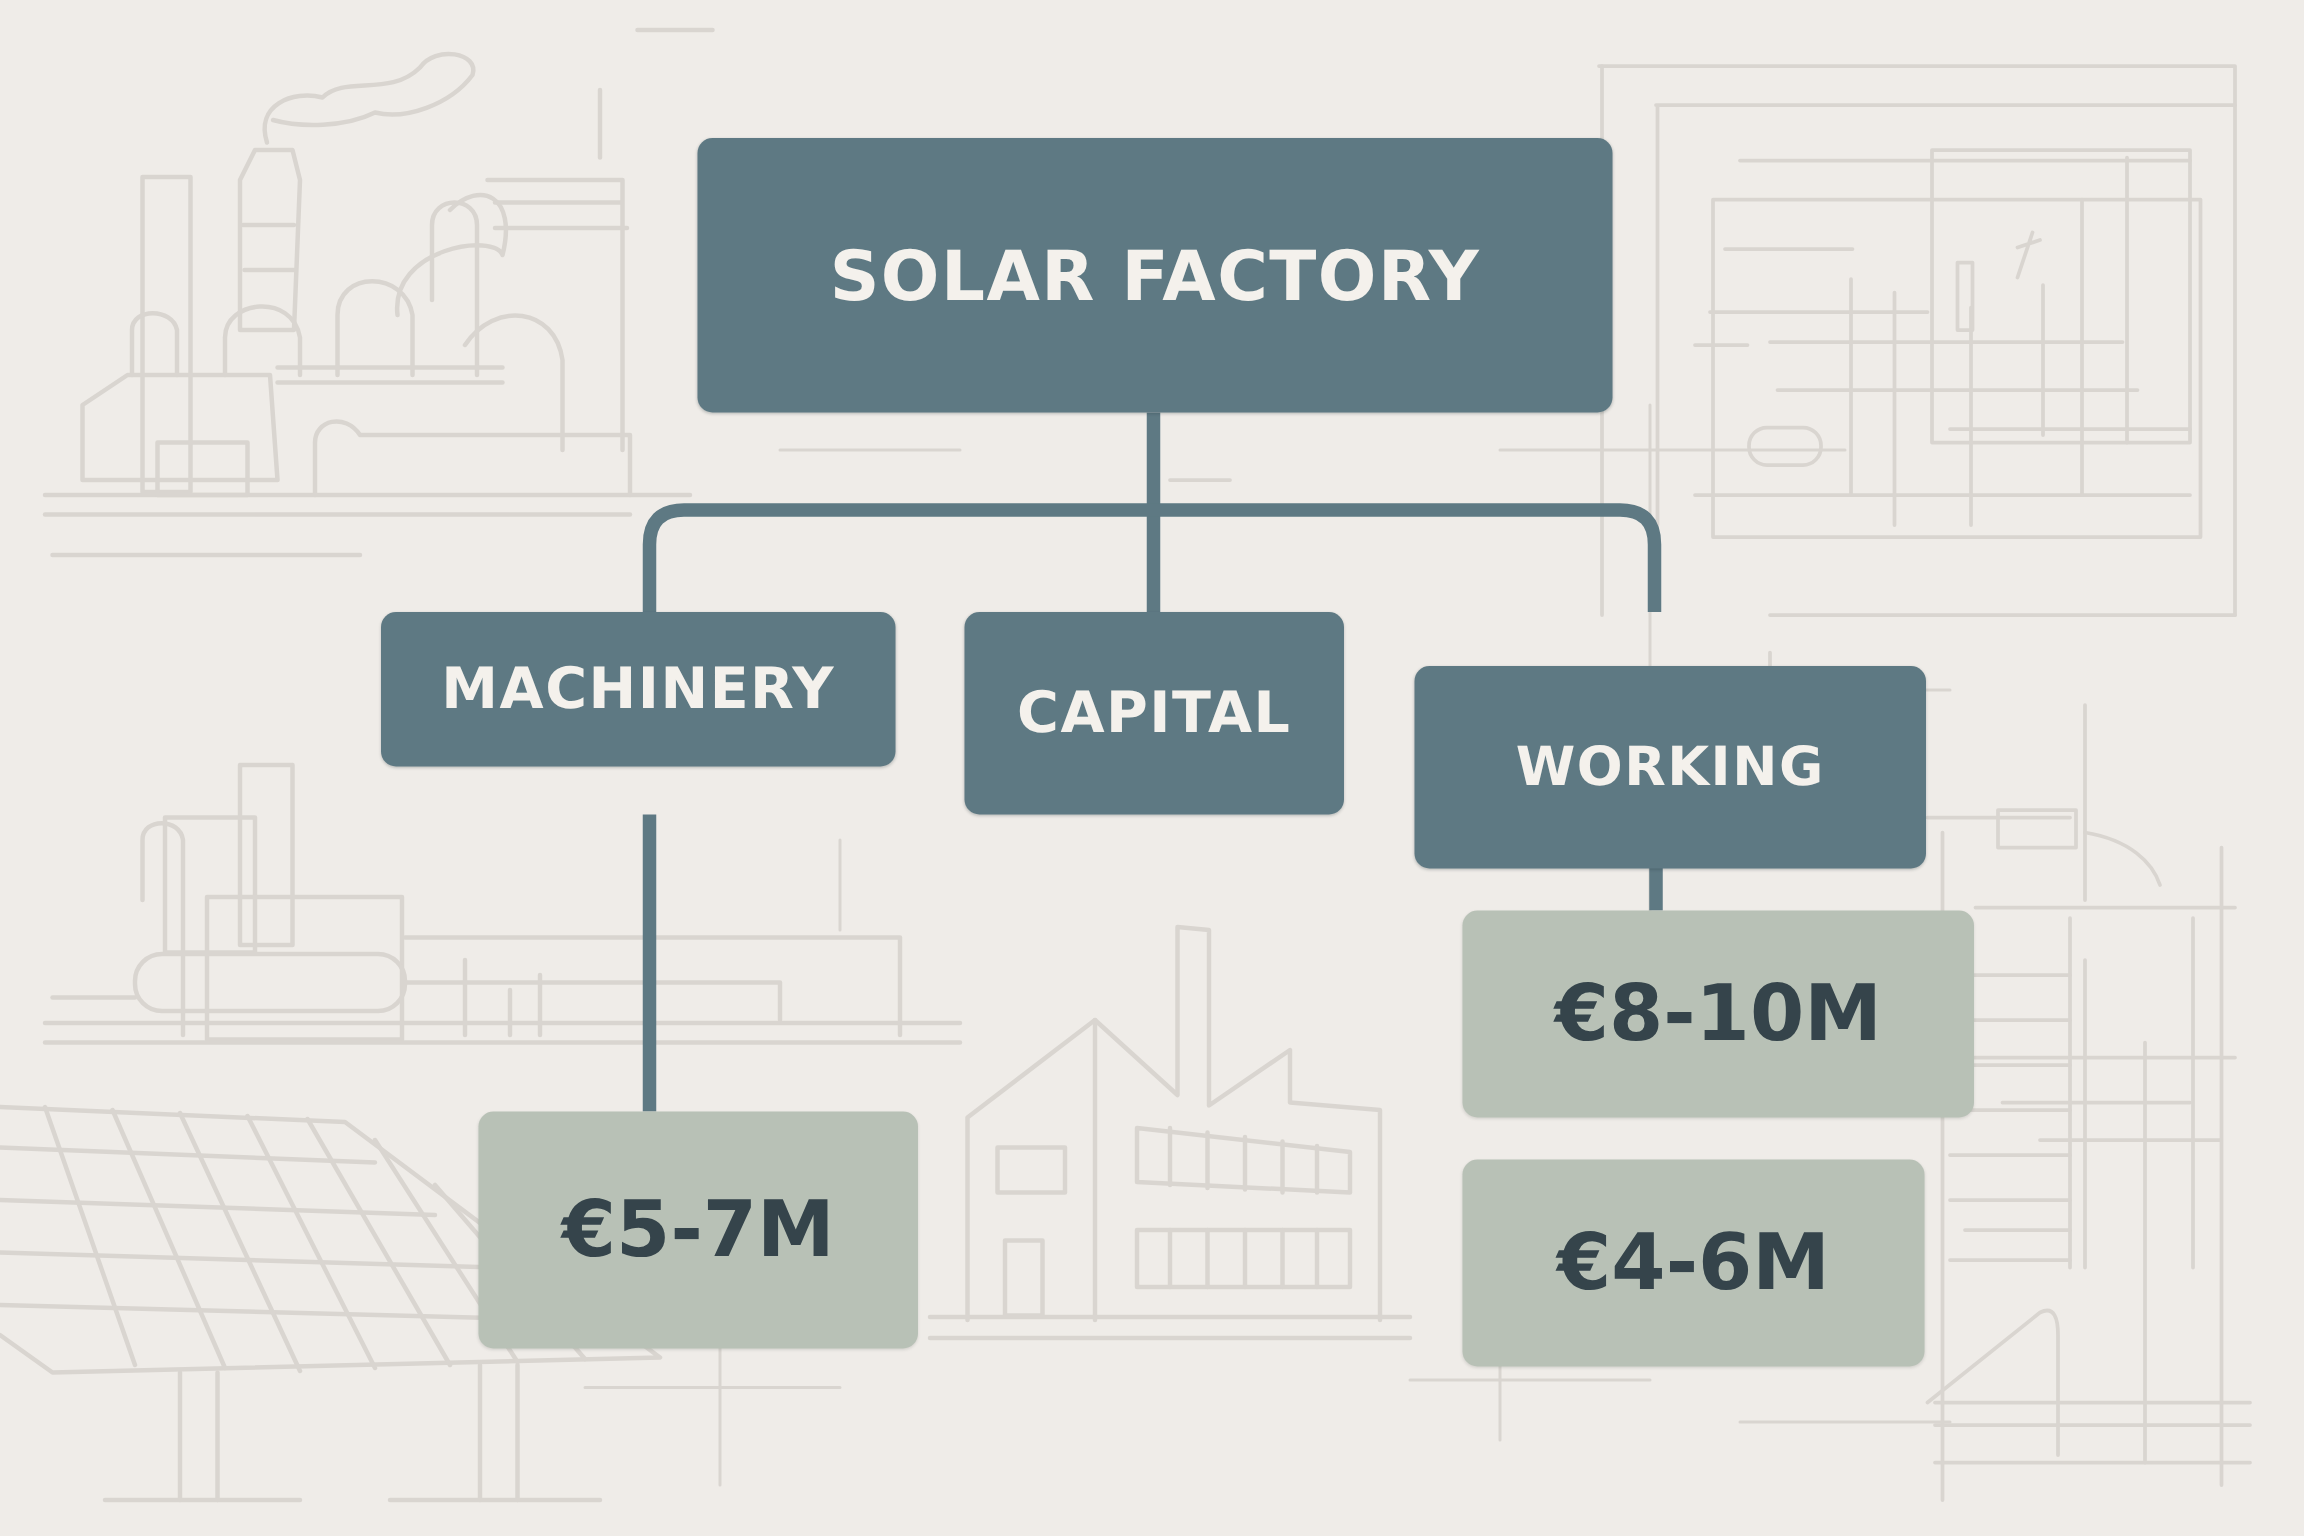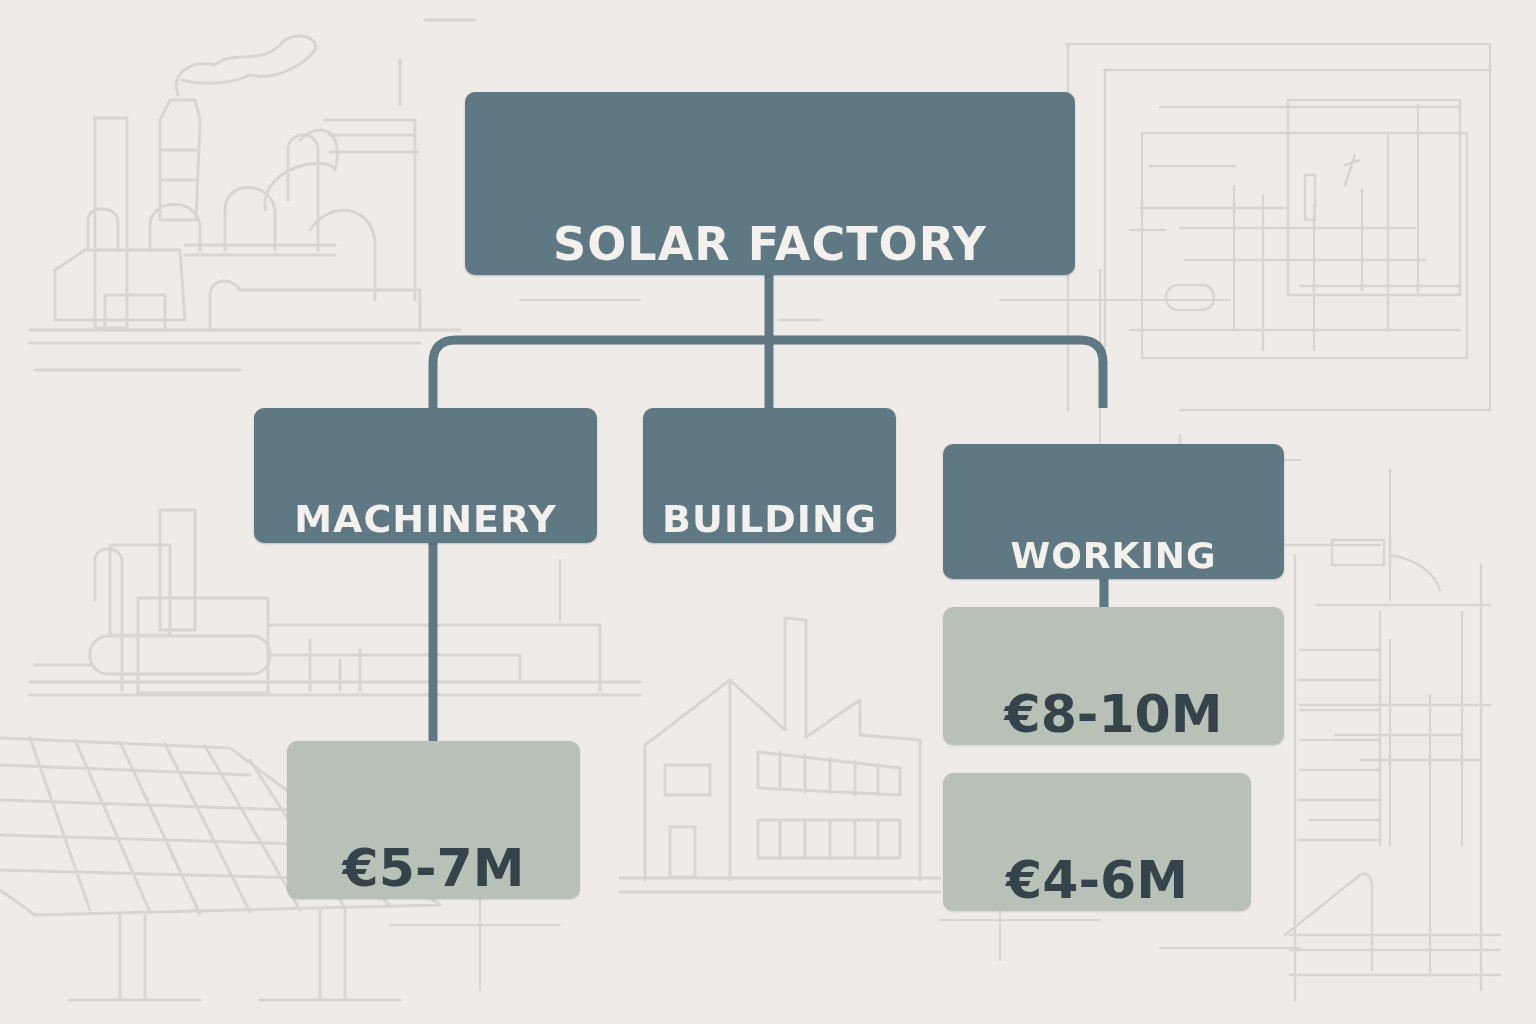--- a/index.html
+++ b/index.html
@@ -7,42 +7,43 @@
     body {
       background: #efece8;
       font-family: "DejaVu Sans", "Liberation Sans", sans-serif;
       position: relative;
     }
     #bg { position: absolute; left: 0; top: 0; width: 1536px; height: 1024px; }
     #connectors { position: absolute; left: 0; top: 0; width: 1536px; height: 1024px; }
     .node {
       position: absolute;
       display: flex;
-      align-items: flex-end;
+      align-items: center;
       justify-content: center;
       text-align: center;
       border-radius: 10px;
     }
     .node.primary {
       background: #5e7983;
       color: #f4f1ec;
       box-shadow: 0 1px 2px rgba(40,55,60,0.25);
       font-weight: bold;
       letter-spacing: 1px;
     }
     .node.value {
       background: #b8c1b6;
       color: #35444b;
       font-weight: bold;
       box-shadow: 0 1px 2px rgba(60,70,60,0.15);
+      margin-left: 32px;
     }
     .node span { display: block; line-height: 1.2; }
     #root { left: 465px; top: 92px; width: 610px; height: 183px; font-size: 46px; }
     #root span { line-height: 62px; }
-    #machinery { left: 254px; top: 408px; width: 343px; height: 135px; font-size: 38px; }
+    #machinery { left: 254px; top: 408px; width: 343px; height: 103px; font-size: 38px; }
     #building { left: 643px; top: 408px; width: 253px; height: 135px; font-size: 38px; }
     #working { left: 943px; top: 408px; width: 341px; height: 135px; font-size: 36px; margin-top: 36px; }
     #working span { line-height: 46px; }
     #val-machinery { left: 287px; top: 741px; width: 293px; height: 158px; font-size: 52px; }
     #val-wc1 { left: 943px; top: 607px; width: 341px; height: 138px; font-size: 52px; }
     #val-wc2 { left: 943px; top: 773px; width: 308px; height: 138px; font-size: 52px; }
   </style>
 </head>
 <body>
 
@@ -150,21 +151,21 @@
   <div>
     <span>SOLAR FACTORY</span>
   </div>
 </div>
 
 <div class="node primary" id="machinery">
   <span>MACHINERY</span>
 </div>
 
 <div class="node primary" id="building">
-  <span>BUILDING</span>
+  <span>CAPITAL</span>
 </div>
 
 <div class="node primary" id="working">
   <div>
     <span>WORKING</span>
   </div>
 </div>
 
 <div class="node value" id="val-machinery">
   <span>€5-7M</span>

